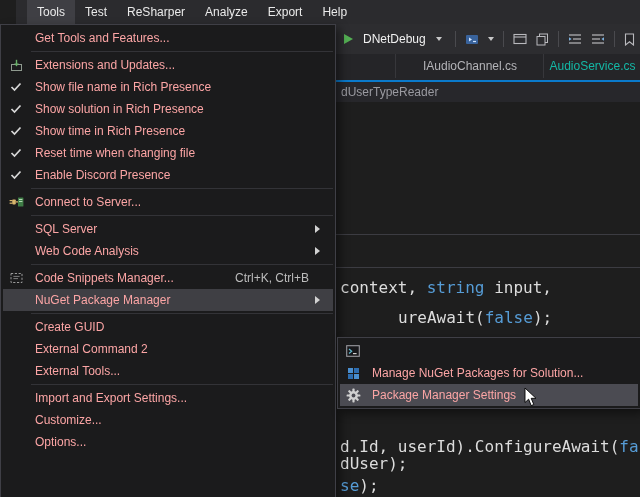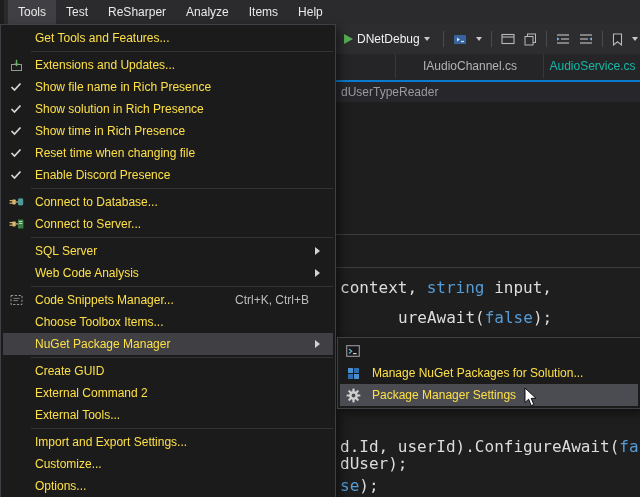--- a/index.html
+++ b/index.html
@@ -1,26 +1,26 @@
 <!DOCTYPE html>
 <html><head>
 <meta charset="utf-8">
 <style>
   html,body{margin:0;padding:0;background:#1e1e1e;}
   #screen{position:relative;width:640px;height:497px;overflow:hidden;background:#1e1e1e;
           font-family:"Liberation Sans",sans-serif;font-size:12px;color:#f1f1f1;}
 
   
-  .menubar{position:absolute;top:0;left:4px;right:0;height:24px;background:#2b2b2e;display:flex;align-items:stretch;padding-left:4px;z-index:1;}
+  .menubar{position:absolute;top:0;left:16px;right:0;height:24px;background:#2b2b2e;display:flex;align-items:stretch;padding-left:11px;z-index:1;}
   .mb-item{padding:0 10px;display:flex;align-items:center;color:#eaeaea;cursor:default;}
   .mb-item.active{background:#3f3f44;}
 
   .toolbar{position:absolute;top:24px;left:0;right:0;height:30px;background:#2d2d30;z-index:1;}
   .tb-items{position:absolute;left:340px;top:0;height:30px;display:flex;align-items:center;gap:9px;}
-  .run-btn{display:flex;align-items:center;gap:4px;padding:2px 4px;}
+  .run-btn{display:flex;align-items:center;gap:10px;padding:2px 4px;}
   .play{width:0;height:0;border-left:9px solid #54b054;border-top:5px solid transparent;border-bottom:5px solid transparent;}
   .caret{width:0;height:0;border-top:4px solid #c8c8c8;border-left:3.5px solid transparent;border-right:3.5px solid transparent;}
   .vsep{width:1px;height:16px;background:#4a4a4e;}
   .tb-icon{display:flex;align-items:center;}
 
   .tabstrip{position:absolute;top:54px;left:0;right:0;height:26px;background:#252528;border-bottom:2px solid #0a7acc;z-index:1;}
   .tab{position:absolute;top:0;height:24px;display:flex;align-items:center;justify-content:center;color:#b4b4b8;border-left:1px solid #37373b;}
   .tab.first{justify-content:flex-start;padding-left:8px;border-left:none;}
   .tab.activeTab{color:#14b8a6;}
 
@@ -32,21 +32,21 @@
   .code{position:absolute;font-family:"DejaVu Sans Mono",monospace;font-size:16px;color:#dcdcdc;white-space:pre;z-index:1;}
   .kw{color:#569cd6;}
 
   
   .menu-popup{position:absolute;left:0;top:24px;width:336px;bottom:-10px;background:#1b1b1c;
               border:1px solid #3f3f46;box-sizing:border-box;padding-top:2px;z-index:30;
               box-shadow:4px 4px 9px rgba(0,0,0,.45);overflow:hidden;}
   .mi{height:22px;display:flex;align-items:center;margin:0 2px;cursor:default;}
   .mi.hl{background:#3f3f44;}
   .gut{width:26px;flex:0 0 26px;display:flex;align-items:center;justify-content:center;}
-  .lbl{flex:1;padding-left:6px;white-space:nowrap;color:#fde047;}
+  .lbl{flex:1;padding-left:6px;white-space:nowrap;color:#fca5a5;}
   .shortcut{color:#bcbcbc;padding-right:24px;white-space:nowrap;}
   .arrow-slot{width:18px;flex:0 0 18px;display:flex;align-items:center;}
   .tri{width:0;height:0;border-left:5px solid #d2d2d2;border-top:4px solid transparent;border-bottom:4px solid transparent;}
   .sep{height:1px;background:#333337;margin:2px 2px 2px 30px;}
 
   
   .submenu{position:absolute;left:337px;top:337px;width:304px;height:72px;background:#1b1b1c;
            border:1px solid #3f3f46;box-sizing:border-box;padding-top:2px;z-index:40;
            box-shadow:4px 4px 9px rgba(0,0,0,.45);}
   .submenu .mi.hl2{background:#4b4b52;}
@@ -56,21 +56,21 @@
 </head>
 <body>
 
 <div id="screen">
 
   <div class="menubar">
     <div class="mb-item active">Tools</div>
     <div class="mb-item">Test</div>
     <div class="mb-item">ReSharper</div>
     <div class="mb-item">Analyze</div>
-    <div class="mb-item">Items</div>
+    <div class="mb-item">Export</div>
     <div class="mb-item">Help</div>
   </div>
 
   <div class="toolbar">
     <div class="tb-items">
       <div class="run-btn">
         <span class="play"></span>
         <span>DNetDebug</span>
         <span class="caret"></span>
       </div>
@@ -203,34 +203,20 @@
             <polyline points="1.5,5 4.5,8 10.5,1.5" fill="none" stroke="#d8d8d8" stroke-width="1.7"></polyline>
           </svg>
         </span>
       <span class="lbl">Enable Discord Presence</span>
     </div>
     <div class="sep"></div>
 
     <div class="mi">
       <span class="gut">
         <svg width="15" height="12" viewBox="0 0 15 12">
-            <ellipse cx="11.6" cy="3.6" rx="2.6" ry="1.3" fill="#4e9a9a"></ellipse>
-            <rect x="9" y="3.6" width="5.2" height="4.6" fill="#4e9a9a"></rect>
-            <ellipse cx="11.6" cy="8.2" rx="2.6" ry="1.3" fill="#4e9a9a"></ellipse>
-            <rect x="3.2" y="3.4" width="3.6" height="5" rx="0.8" fill="#d9b66d"></rect>
-            <line x1="0.6" y1="4.6" x2="3.2" y2="4.6" stroke="#d9b66d" stroke-width="1.2"></line>
-            <line x1="0.6" y1="7.2" x2="3.2" y2="7.2" stroke="#d9b66d" stroke-width="1.2"></line>
-            <line x1="6.8" y1="5.9" x2="9" y2="5.9" stroke="#d9b66d" stroke-width="1.2"></line>
-          </svg>
-      </span>
-      <span class="lbl">Connect to Database...</span>
-    </div>
-    <div class="mi">
-      <span class="gut">
-        <svg width="15" height="12" viewBox="0 0 15 12">
             <rect x="9" y="1.5" width="5.4" height="9" rx="0.6" fill="#3f7d46"></rect>
             <line x1="10" y1="3.5" x2="13.4" y2="3.5" stroke="#bfe3bf" stroke-width="0.9"></line>
             <line x1="10" y1="5.5" x2="13.4" y2="5.5" stroke="#bfe3bf" stroke-width="0.9"></line>
             <rect x="3.2" y="3.4" width="3.6" height="5" rx="0.8" fill="#d9b66d"></rect>
             <line x1="0.6" y1="4.6" x2="3.2" y2="4.6" stroke="#d9b66d" stroke-width="1.2"></line>
             <line x1="0.6" y1="7.2" x2="3.2" y2="7.2" stroke="#d9b66d" stroke-width="1.2"></line>
             <line x1="6.8" y1="5.9" x2="9" y2="5.9" stroke="#d9b66d" stroke-width="1.2"></line>
           </svg>
       </span>
       <span class="lbl">Connect to Server...</span>
@@ -256,24 +242,20 @@
     <div class="mi">
       <span class="gut">
         <svg width="13" height="12" viewBox="0 0 13 12">
             <rect x="1" y="1.5" width="11" height="9" fill="none" stroke="#9a9a9a" stroke-dasharray="2.2,1.6"></rect>
             <line x1="3.4" y1="4.4" x2="9.6" y2="4.4" stroke="#7d7d7d"></line>
             <line x1="3.4" y1="6.6" x2="8" y2="6.6" stroke="#7d7d7d"></line>
           </svg>
       </span>
       <span class="lbl">Code Snippets Manager...</span>
       <span class="shortcut">Ctrl+K, Ctrl+B</span>
-    </div>
-    <div class="mi">
-      <span class="gut"></span>
-      <span class="lbl">Choose Toolbox Items...</span>
     </div>
     <div class="mi hl">
       <span class="gut"></span>
       <span class="lbl">NuGet Package Manager</span>
       <span class="arrow-slot">
           <span class="tri"></span>
         </span>
     </div>
     <div class="sep"></div>
 

